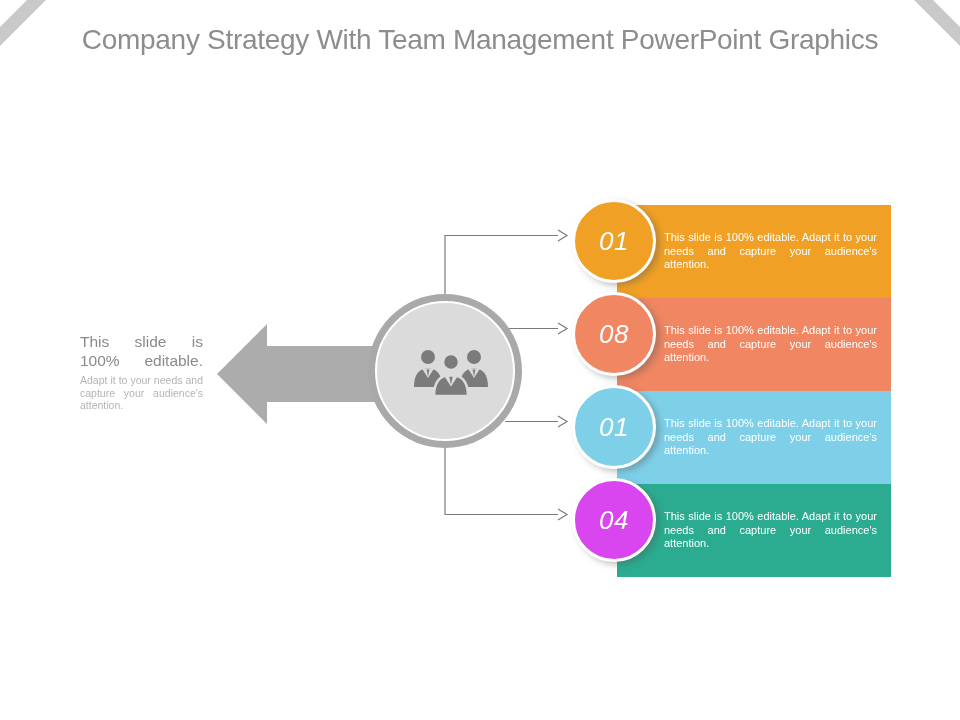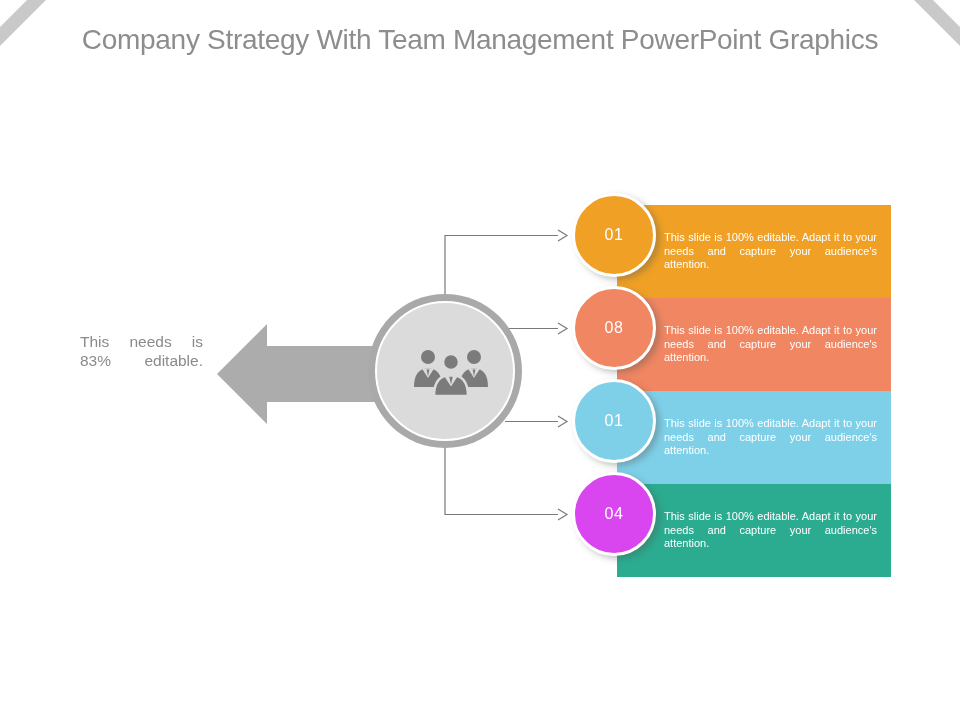--- a/index.html
+++ b/index.html
@@ -44,24 +44,25 @@
   .item-1{top:189px;} .item-2{top:282px;} .item-3{top:375px;} .item-4{top:468px;}
   .bar{
     position:absolute;left:45px;top:16px;width:274px;height:93px;box-sizing:border-box;
     display:flex;align-items:center;
   }
   .bar p{
     margin:0;padding:0 14px 0 47px;color:#ffffff;font-size:11px;line-height:13.8px;
     text-align:justify;
   }
   .badge{
-    position:absolute;left:0;top:4px;width:78px;height:78px;border:3px solid #ffffff;
+    position:absolute;left:0;top:10px;width:78px;height:78px;border:3px solid #ffffff;
     border-radius:50%;display:flex;align-items:center;justify-content:center;
-    color:#ffffff;font-size:16px;letter-spacing:0.5px;
+    color:#ffffff;font-size:26px;letter-spacing:0.5px;
     box-shadow:4px 3px 6px rgba(80,80,80,0.35);
+    font-style:italic;
   }
 </style>
 </head>
 <body>
 
 <div class="slide">
 
   <svg class="corner corner-left" width="55" height="55">
     <polygon points="27,0 46,0 0,46 0,27" fill="#c9c9c9"></polygon>
   </svg>
@@ -106,22 +107,23 @@
           <circle cx="39" cy="15" r="8" stroke="#dbdbdb" stroke-width="2.5"></circle>
           <path d="M22 49 C22 34 28 28 39 28 C50 28 56 34 56 49 Z" stroke="#dbdbdb" stroke-width="2.5"></path>
           <path d="M31.5 28 L46.5 28 L39 39.5 Z" fill="#dbdbdb"></path>
           <path d="M37.3 29.8 L40.7 29.8 L39 37.5 Z"></path>
         </g>
       </svg>
     </div>
   </div>
 
   <div class="left-note">
-    <div class="headline">This needs is</div>
-    <div class="headline">83% editable.</div>
+    <div class="headline">This slide is</div>
+    <div class="headline">100% editable.</div>
+    <div class="body">Adapt it to your needs and capture your audience's attention.</div>
   </div>
 
   <div class="item item-1">
     <div class="bar" style="background-color: rgb(240, 161, 37);">
       <p>This slide is 100% editable. Adapt it to your needs and capture your audience's attention.</p>
     </div>
     <div class="badge" style="background-color: rgb(240, 161, 37);">
       <span>01</span>
     </div>
   </div>

